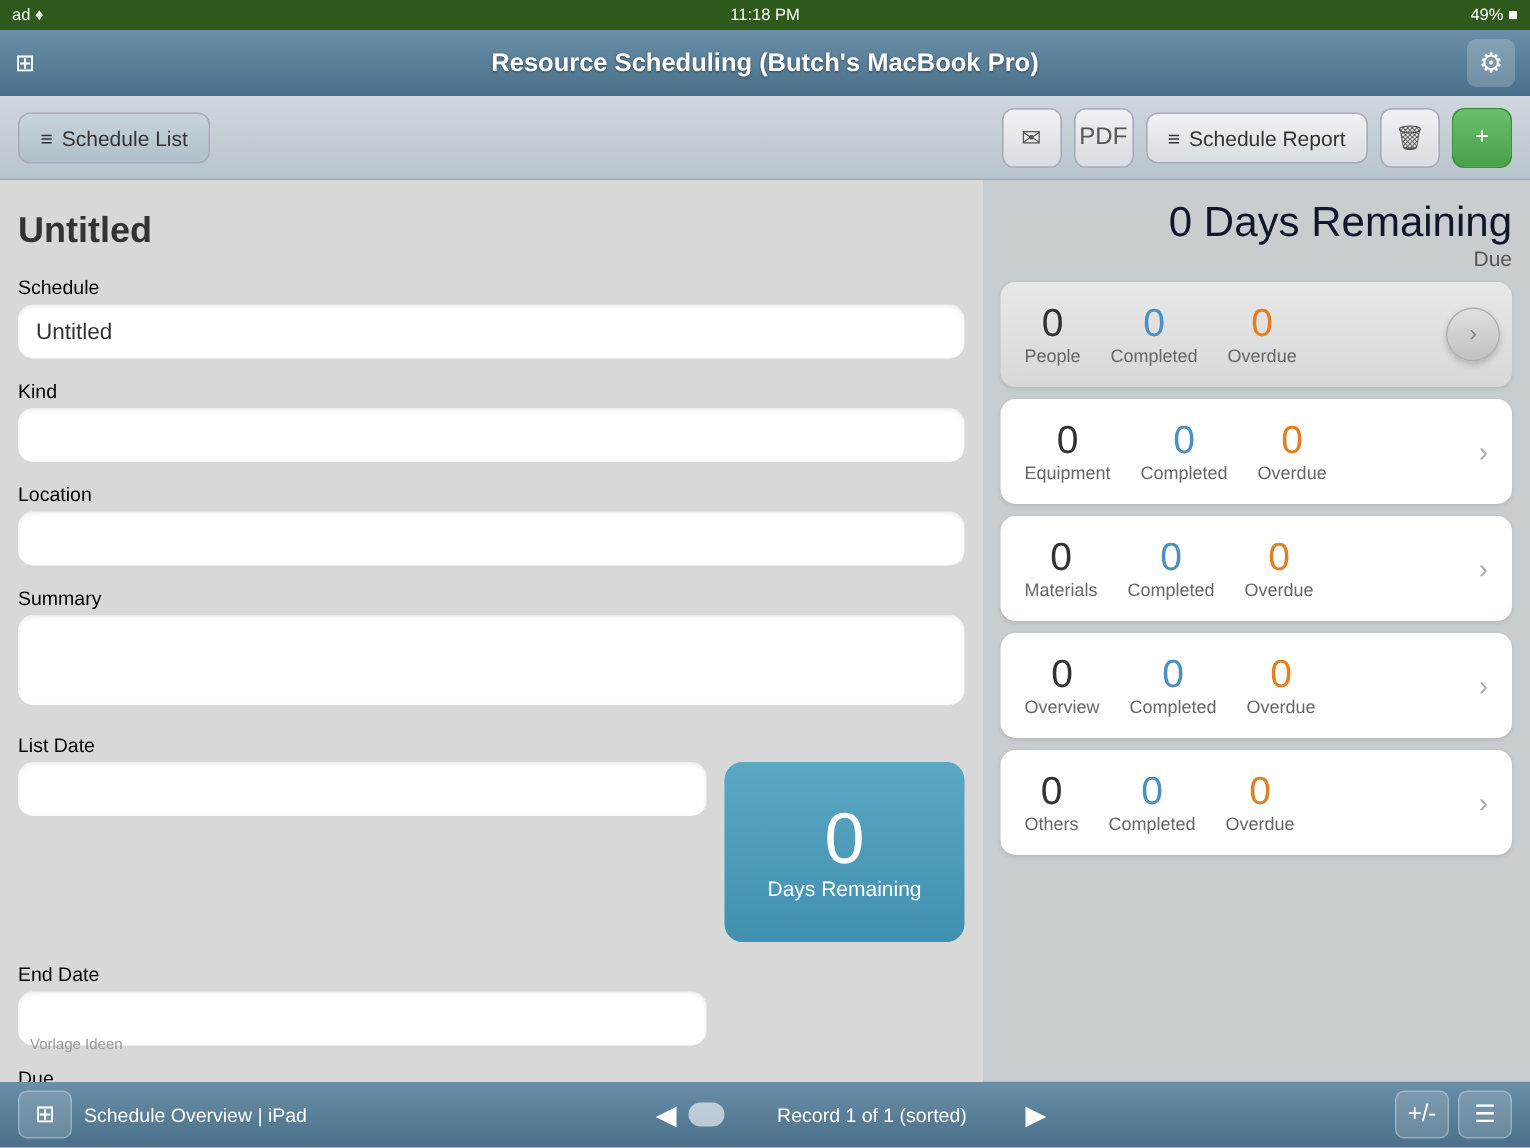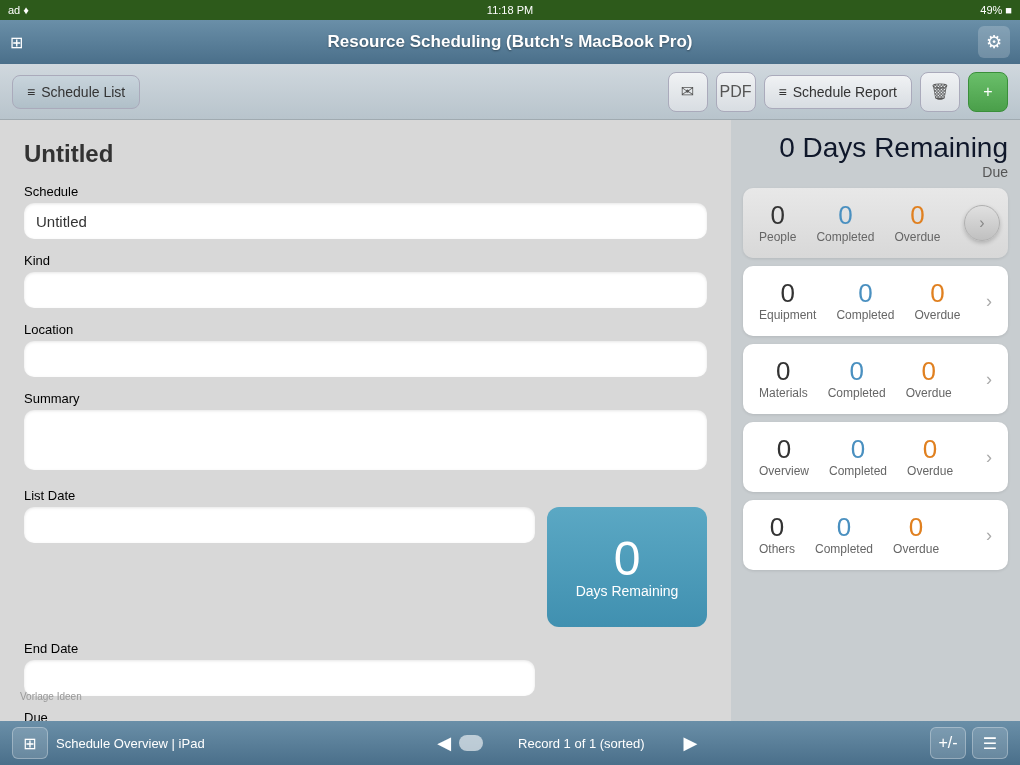--- a/index.html
+++ b/index.html
@@ -110,23 +110,23 @@
     }
 
     
     #main {
       display: flex;
       height: calc(765px - 20px - 44px - 56px - 44px);
     }
 
     
     #left-panel {
-      width: 731px;
+      width: 655px;
       background: #d8d8d8;
-      padding: 20px 24px;
+      padding: 20px 12px;
       overflow-y: auto;
     }
     #left-panel h2 {
       font-size: 24px;
       color: #333;
       margin-bottom: 16px;
     }
     .form-group {
       margin-bottom: 14px;
     }

